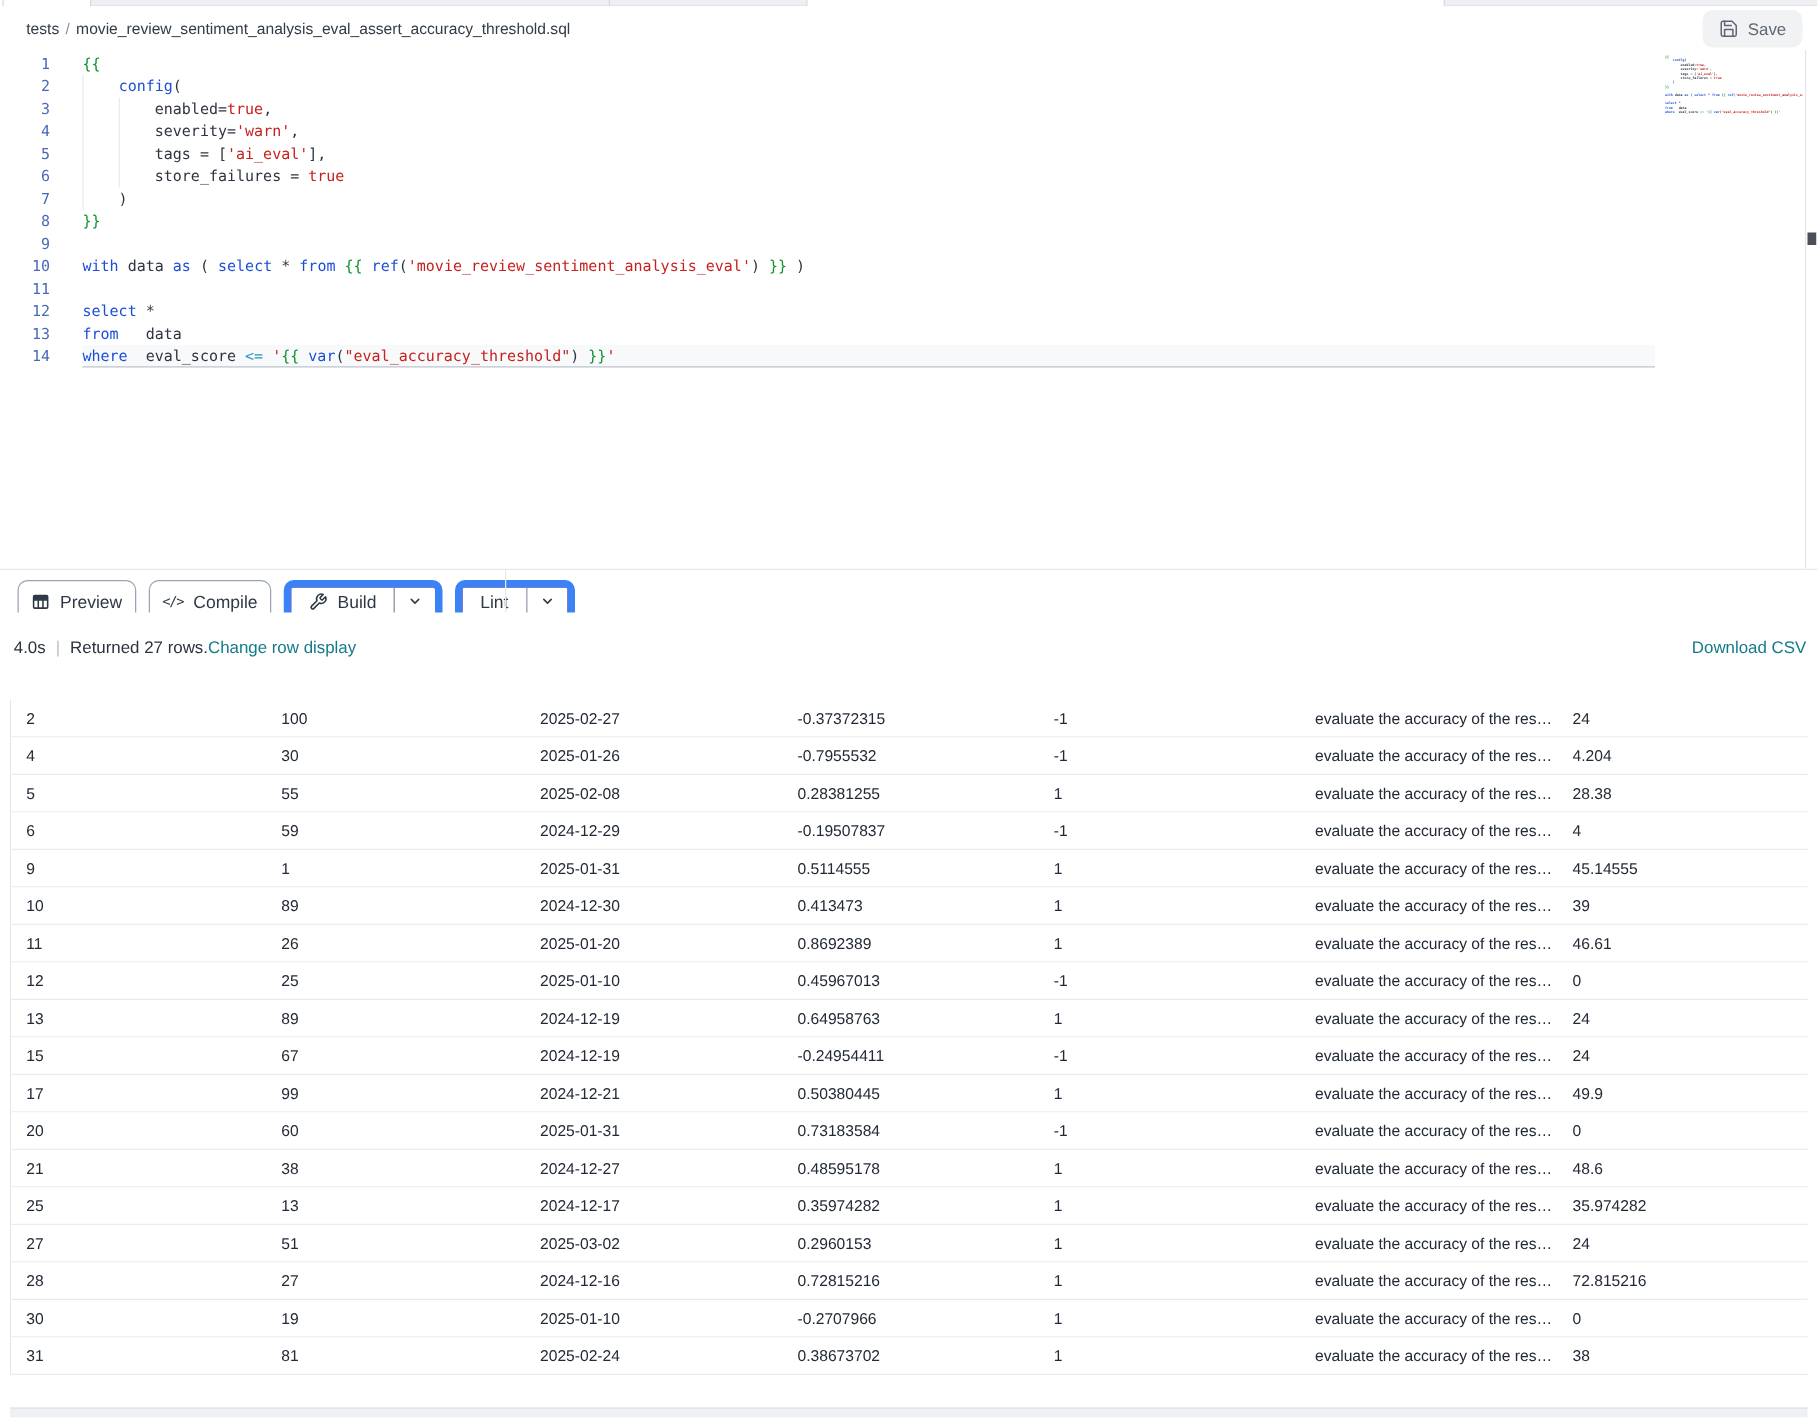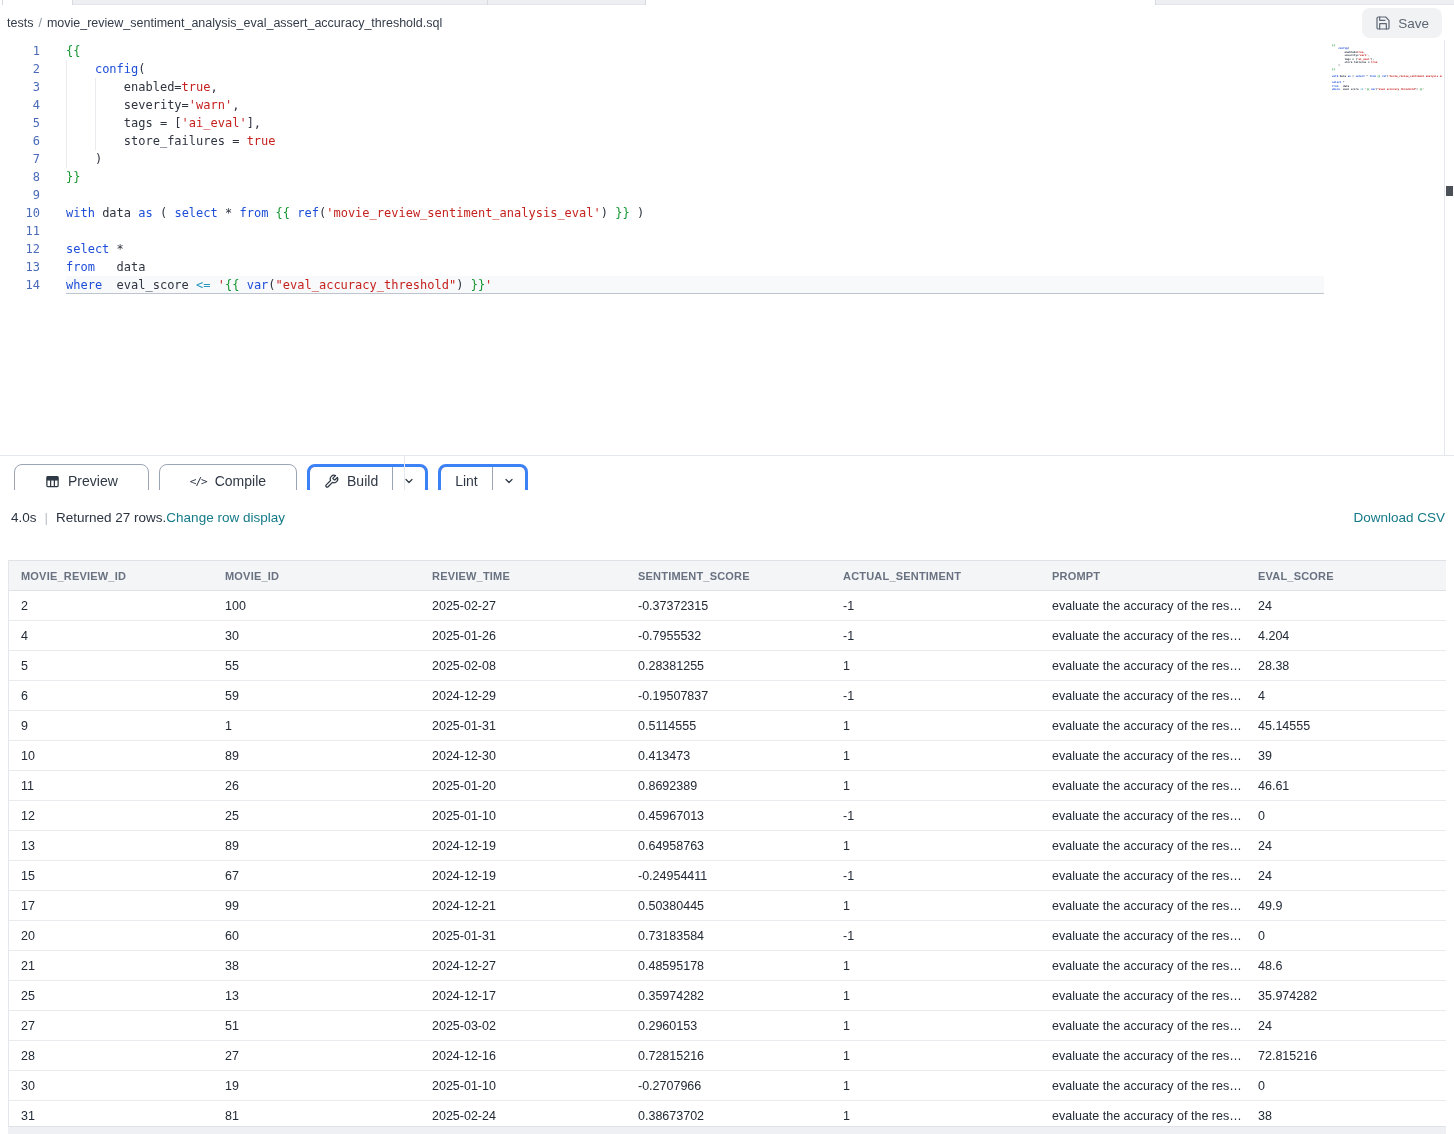--- a/index.html
+++ b/index.html
@@ -6,21 +6,21 @@
   html,body{width:1454px;height:1134px}
   body{position:relative;background:#fff;font-family:"Liberation Sans",sans-serif;overflow:hidden;color:#2a3340}
 
   
   .top-strip{position:absolute;top:0;left:0;width:1454px;height:5px;background:#edeff2;border-bottom:1px solid #e2e5ea}
   .top-strip .seg-white{position:absolute;top:0;height:5px;background:#fff}
   .top-strip .vsep{position:absolute;top:0;width:1px;height:5px;background:#d6dae0}
 
   
   .header{position:absolute;top:5px;left:0;width:1454px;height:35px;background:#fff;display:flex;align-items:center}
-  .breadcrumb{margin-left:7px;font-size:12.5px;color:#333c49;white-space:nowrap}
+  .breadcrumb{margin-left:21px;font-size:12.5px;color:#333c49;white-space:nowrap}
   .breadcrumb .sep{color:#8a93a0;margin:0 5px}
   .save-btn{position:absolute;right:12px;top:3px;height:30px;padding:0 13px;background:#f1f2f4;border:none;border-radius:8px;display:flex;align-items:center;gap:7px;color:#5d6673;font-size:13.5px;font-family:inherit;cursor:pointer}
 
   
   .editor{position:absolute;top:40px;left:0;width:1454px;height:415px;background:#fff;font-family:"DejaVu Sans Mono",monospace;font-size:12px}
   .code-lines{position:absolute;top:2px;left:0}
   .code-line{display:flex;height:18px;line-height:18px}
   .ln{width:40px;text-align:right;color:#4a6ab8;flex:0 0 40px}
   .ct{margin-left:26px;white-space:pre;width:1258px;color:#2e3440}
   .code-line.active .ct{background:#f8f9fa;border-bottom:1px solid #bfc5cf}
@@ -31,22 +31,22 @@
   .tok-plain{color:#2e3440}
   .indent-guide{position:absolute;width:1px;background:#e9ebef}
   .minimap{position:absolute;top:4px;left:1332px;width:110px;overflow:hidden;font-weight:bold}
   .mm-line{font-size:2.6px;line-height:3.4px;height:3.4px;white-space:pre;color:#555}
   .editor-track{position:absolute;top:0;left:1444px;width:1px;height:415px;background:#e4e7eb}
   .scroll-thumb{position:absolute;top:146px;left:1446px;width:7px;height:10px;background:#4b5057;cursor:pointer}
 
   
   .toolbar-row{position:absolute;top:455px;left:0;width:1454px;height:50px;border-top:1px solid #e5e8ec;border-bottom:1px solid #e5e8ec;background:#fff}
   .btns{position:absolute;left:14px;top:8px;display:flex;gap:10px}
-  .btn{display:flex;align-items:center;gap:8px;height:34px;padding:0 30px;background:#fff;border:1px solid #9aa4b2;border-radius:8px;font-size:14px;color:#2f3845;font-family:inherit;cursor:pointer;white-space:nowrap}
-  .split{display:flex;height:34px;border:3px solid #3b82f6;border-radius:8px;overflow:hidden;background:#701a75}
+  .btn{display:flex;align-items:center;gap:8px;height:34px;padding:0 10px;background:#fff;border:1px solid #9aa4b2;border-radius:8px;font-size:14px;color:#2f3845;font-family:inherit;cursor:pointer;white-space:nowrap}
+  .split{display:flex;height:34px;border:6px solid #3b82f6;border-radius:8px;overflow:hidden;background:#701a75}
   .split .main{display:flex;align-items:center;gap:8px;padding:0 14px;border:none;background:#fff;font-size:14px;color:#2f3845;cursor:pointer;font-family:inherit}
   .split .chev{width:33px;border:none;border-left:1px solid #9aa4b2;background:#fff;display:flex;align-items:center;justify-content:center;cursor:pointer;color:#2f3845}
   .code-glyph{font-family:"DejaVu Sans Mono",monospace;font-size:11px;letter-spacing:-1px}
   .tabs-divider{position:absolute;left:404px;top:0;width:1px;height:49px;background:#e5e8ec}
   .tabs{position:absolute;left:422px;top:0;height:49px;display:flex;gap:10px}
   .tab{position:relative;display:flex;align-items:center;padding:0 10px;font-size:13.5px;color:#39424f;cursor:pointer;white-space:nowrap}
   .tab.active{color:#1b232e}
   .tab.active::after{content:"";position:absolute;left:0;right:0;bottom:0;height:3px;background:#5d6776}
 
   
@@ -232,29 +232,20 @@
 
 <div class="status-row">
   <span class="duration">4.0s</span>
   <span class="divider">|</span>
   <span>Returned 27 rows.</span>
   <span class="link change-display">Change row display</span>
   <span class="link download">Download CSV</span>
 </div>
 
 <div class="table-wrap">
-  <div class="thead">
-      <div class="th">MOVIE_REVIEW_ID</div>
-      <div class="th">MOVIE_ID</div>
-      <div class="th">REVIEW_TIME</div>
-      <div class="th">SENTIMENT_SCORE</div>
-      <div class="th">ACTUAL_SENTIMENT</div>
-      <div class="th">PROMPT</div>
-      <div class="th">EVAL_SCORE</div>
-    </div>
   <div>
       <div class="trow">
         <div class="td">2</div>
         <div class="td">100</div>
         <div class="td">2025-02-27</div>
         <div class="td">-0.37372315</div>
         <div class="td">-1</div>
         <div class="td prompt-cell">
           <span>evaluate the accuracy of the res…</span>
         </div>

